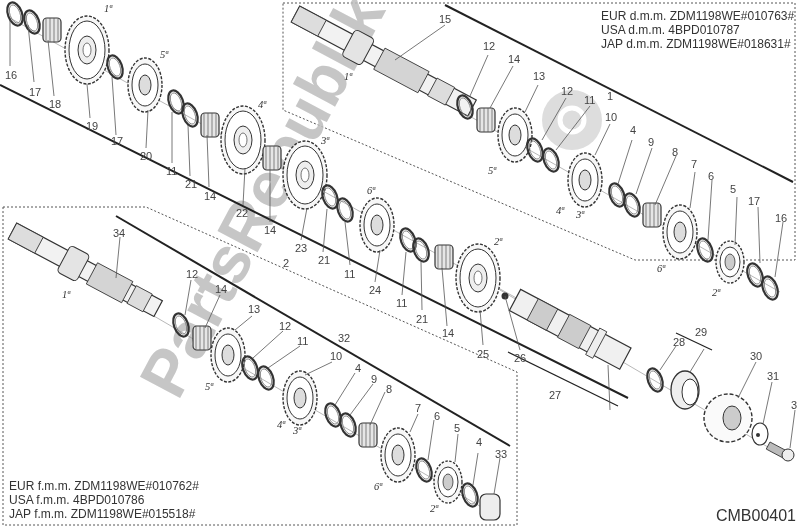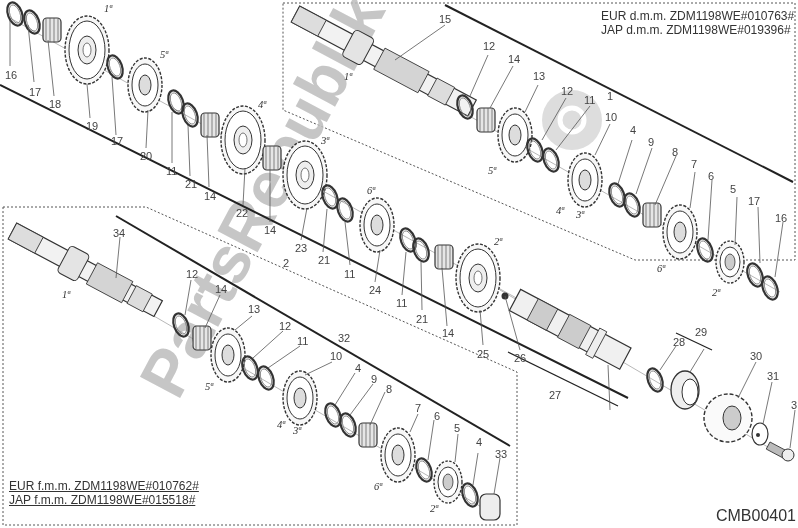--- a/index.html
+++ b/index.html
@@ -314,21 +314,23 @@
     <text class="lbl" x="673" y="346">28</text>
     <text class="lbl" x="695" y="336">29</text>
     <text class="lbl" x="750" y="360">30</text>
     <text class="lbl" x="767" y="380">31</text>
     <text class="lbl" x="791" y="409">3</text>
   </g>
 </svg>
 
 <div class="note" style="left:601px; top:9px;">
   <div>EUR d.m.m. ZDM1198WE#010763#</div>
-  <div>JAP d.m.m. ZDM1198WE#019396#</div>
+  <div>USA d.m.m. 4BPD010787</div>
+  <div>JAP d.m.m. ZDM1198WE#018631#</div>
 </div>
 
-<div class="note" style="left:9px; top:479px;text-decoration:underline;">
+<div class="note" style="left:9px; top:479px;">
   <div>EUR f.m.m. ZDM1198WE#010762#</div>
+  <div>USA f.m.m. 4BPD010786</div>
   <div>JAP f.m.m. ZDM1198WE#015518#</div>
 </div>
 
 <div class="code">CMB00401</div>
 
 </body></html>

